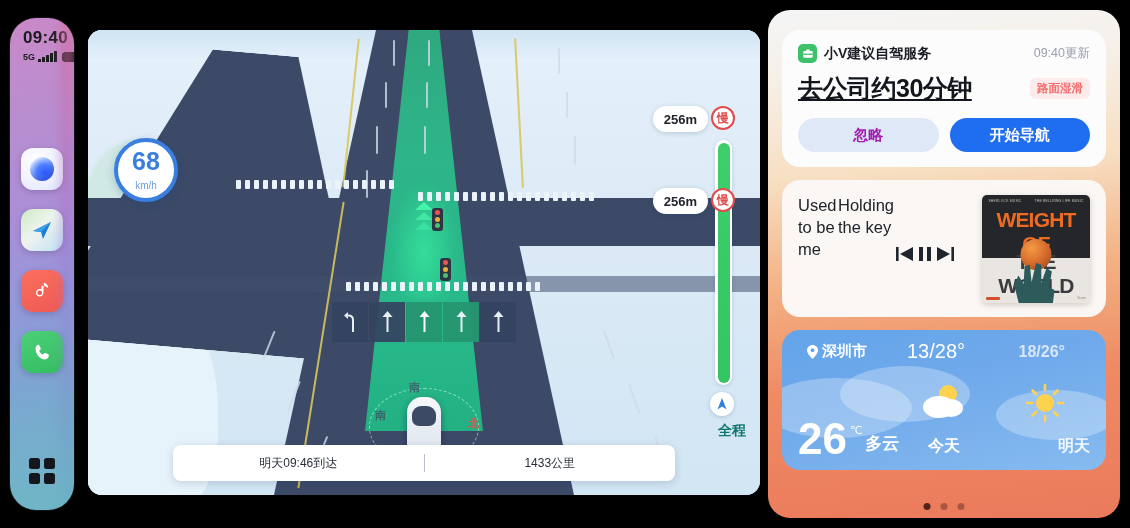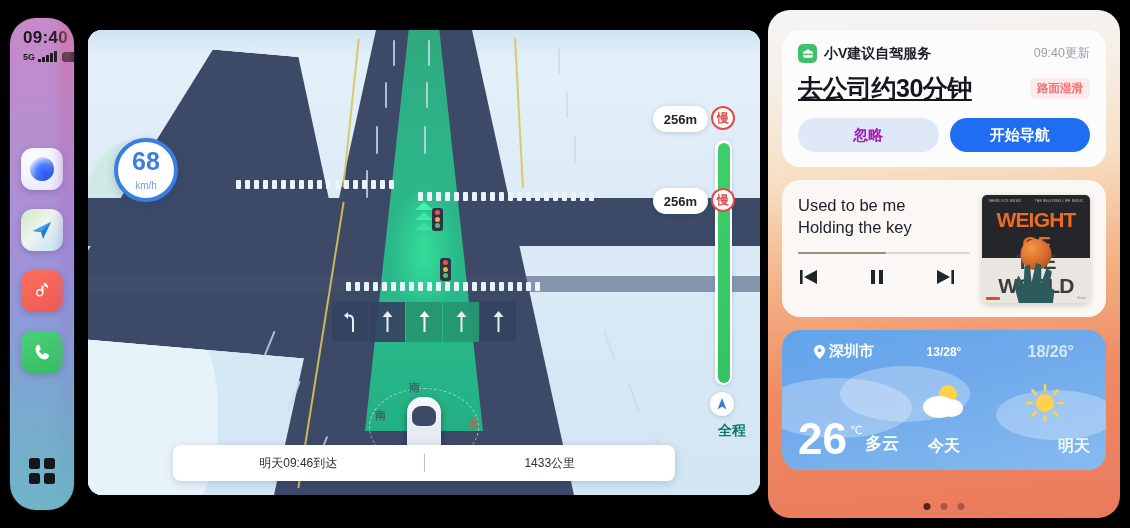--- a/index.html
+++ b/index.html
@@ -190,21 +190,21 @@
            background:#fdeaea; border-radius:6px; padding:3px 7px; }
   .nav-btns { display:flex; gap:11px; margin-top:13px; }
   .btn { flex:1; height:34px; border-radius:17px; display:flex; align-items:center;
          justify-content:center; font-size:15px; font-weight:700; border:none; cursor:pointer;
          font-family:inherit; }
   .btn-ghost { background:#dfe8f7; color:#a21caf; }
   .btn-primary { background:#1f6df0; color:#fff; }
 
   .music-card { background:#faf7f4; padding:15px 16px 14px; margin-top:13px;
                 display:flex; }
-  .music-left { flex:1; min-width:0; display:flex; flex-direction:column; }
+  .music-left { flex:1; min-width:0; display:flex; }
   .lyric { font-size:16.5px; color:#20242c; line-height:1.32; }
   .progress { height:2px; background:#ded6cd; border-radius:1px; margin-top:13px; position:relative; }
   .progress .done { position:absolute; left:0; top:0; bottom:0; width:51%;
                     background:#9c8d7c; border-radius:1px; }
   .mctrls { display:flex; align-items:center; justify-content:space-between;
             margin-top:13px; padding-right:14px; }
   .mbtn { cursor:pointer; }
   .art { width:108px; height:108px; border-radius:5px; margin-left:12px; flex:none;
          position:relative; overflow:hidden; background:#e9e6e1;
          box-shadow:0 2px 6px rgba(80,50,30,.22); }
@@ -228,25 +228,25 @@
                         50% 0%,62% 4%,62% 48%,74% 12%,86% 20%,80% 58%,92% 64%,88% 100%); }
   .art-foot { position:absolute; bottom:3px; left:4px; right:4px;
               display:flex; justify-content:space-between; align-items:center;
               font-size:3.4px; color:#8e887e; }
   .art-foot .mk { width:14px; height:3px; background:#d4512a; border-radius:1px; }
 
   .wx-card { margin-top:13px; height:140px; border-radius:18px; position:relative;
              overflow:hidden;
              background:linear-gradient(165deg,#63a4ea 0%,#6fa9eb 40%,#86bbef 100%); }
   .wx-cloud { position:absolute; background:rgba(255,255,255,.28); border-radius:50%; }
-  .wx-top { position:absolute; left:0; right:0; top:12px; display:flex;
-            align-items:center; padding:0 32px; }
+  .wx-top { position:absolute; left:0; right:16px; top:12px; display:flex;
+            align-items:center; padding:0 25px; }
   .wx-city { display:flex; align-items:center; font-size:15px; font-weight:700; color:#fff; }
   .wx-t-today { position:absolute; left:50%; transform:translateX(-50%);
-                font-size:12px; font-weight:700; color:#fff; }
+                font-size:20px; font-weight:400; color:#fff; }
   .wx-t-tmrw { margin-left:auto; font-size:16px; font-weight:700; color:rgba(255,255,255,.72); }
   .wx-bot { position:absolute; left:0; right:0; bottom:13px; display:flex;
             align-items:flex-end; padding:0 16px; }
   .wx-now { display:flex; align-items:flex-end; }
   .wx-deg { font-size:44px; font-weight:700; color:#fff; line-height:.85; }
   .wx-unit { font-size:11px; color:#fff; margin:0 0 20px 3px; }
   .wx-cond { font-size:17px; font-weight:700; color:#fff; margin:0 0 2px 3px; }
   .wx-day { position:absolute; left:50%; transform:translateX(-50%);
             font-size:16px; font-weight:700; color:#fff; bottom:0; }
   .wx-day2 { margin-left:auto; font-size:16px; font-weight:700; color:rgba(255,255,255,.9); }

